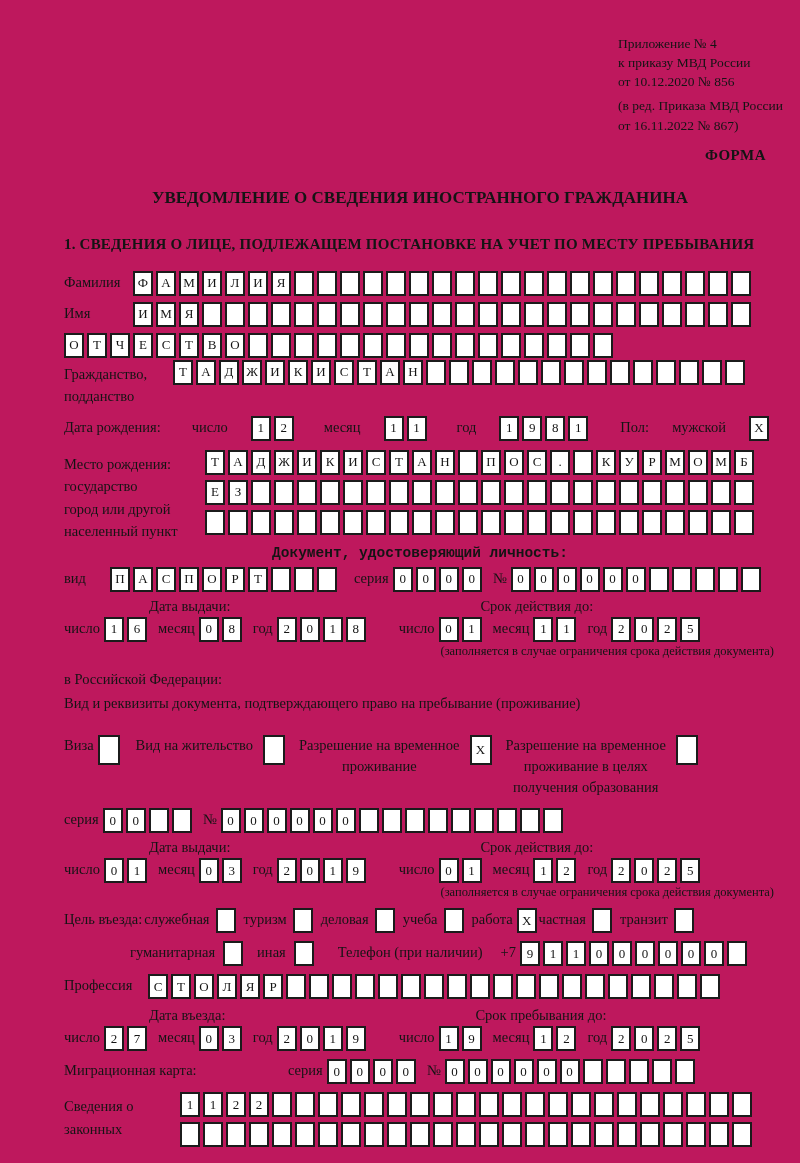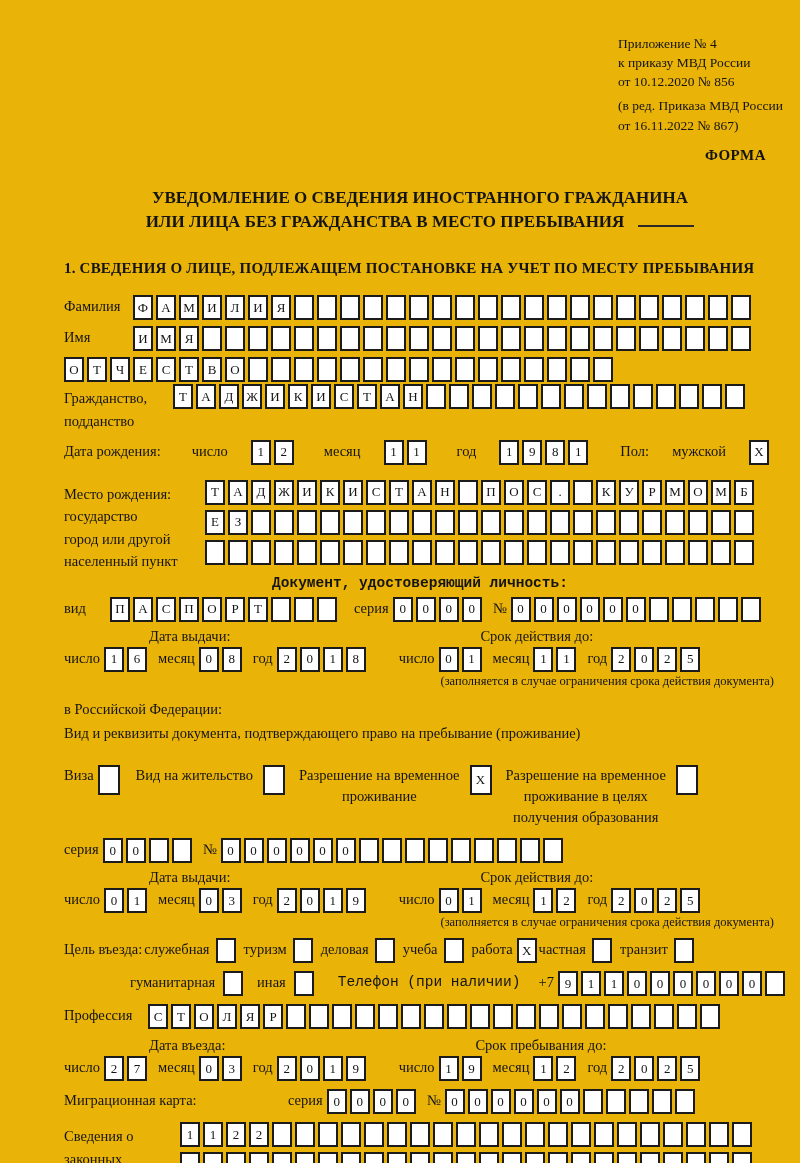--- a/index.html
+++ b/index.html
@@ -1,17 +1,17 @@
 <!DOCTYPE html>
 <html><head>
 <meta charset="utf-8">
 <style>
   html,body{margin:0;padding:0;background:#888;}
   .page{
-    width:800px;height:1163px;box-sizing:border-box;background:#eab308;
+    width:800px;height:1163px;box-sizing:border-box;background:#be185d;
     margin:0 auto;padding:34px 24px 16px 64px;
     font-family:"Liberation Serif","DejaVu Serif",serif;color:#141414;
     position:relative;overflow:hidden;
   }
   
   .hdr{margin-left:554px;font-size:13.5px;line-height:1.42;white-space:nowrap;}
   .hdr .amend{margin-top:5px;}
   .forma{text-align:right;padding-right:10px;font-weight:bold;font-size:15px;margin-top:12px;letter-spacing:.5px;}
   
   .title{margin-top:22px;text-align:center;font-weight:bold;font-size:17px;line-height:1.42;}
@@ -63,23 +63,20 @@
     <div>к приказу МВД России</div>
     <div>от 10.12.2020 № 856</div>
     <div class="amend">(в ред. Приказа МВД России</div>
     <div>от 16.11.2022 № 867)</div>
   </div>
 
   <div class="forma">ФОРМА</div>
 
   <div class="title">
     <div>УВЕДОМЛЕНИЕ О СВЕДЕНИЯ ИНОСТРАННОГО ГРАЖДАНИНА</div>
-    <div>
-      <span>ИЛИ ЛИЦА БЕЗ ГРАЖДАНСТВА В МЕСТО ПРЕБЫВАНИЯ</span><span class="blankline"></span>
-    </div>
   </div>
 
   <div class="sec-head">1. СВЕДЕНИЯ О ЛИЦЕ, ПОДЛЕЖАЩЕМ ПОСТАНОВКЕ НА УЧЕТ ПО МЕСТУ ПРЕБЫВАНИЯ</div>
 
   <div class="body">
 
     <div class="row">
       <span class="lab w69">Фамилия</span>
       <span class="cellrow">
           <span class="cell">Ф</span>
@@ -201,21 +198,21 @@
           <span class="cell"></span>
           <span class="cell"></span>
           <span class="cell"></span>
           <span class="cell"></span>
           <span class="cell"></span>
           <span class="cell"></span>
           <span class="cell"></span>
         </span>
     </div>
 
-    <div class="row" style="margin-bottom:15px;gap:19px;">
+    <div class="row" style="margin-bottom:9px;gap:19px;">
       <span class="dlab" style="width:106px;">Дата рождения:</span>
       <span class="dlab ml8">число</span>
       <span class="cellrow">
           <span class="cell">1</span>
           <span class="cell">2</span>
         </span>
       <span class="dlab ml8">месяц</span>
       <span class="cellrow">
           <span class="cell">1</span>
           <span class="cell">1</span>
@@ -521,21 +518,21 @@
       <span class="cbox"></span>
       <span class="dlab ml8">транзит</span>
       <span class="cbox"></span>
     </div>
 
     <div class="row" style="margin-bottom:8px;">
       <span class="dlab" style="margin-left:66px;">гуманитарная</span>
       <span class="cbox"></span>
       <span class="dlab ml14">иная</span>
       <span class="cbox"></span>
-      <span class="dlab" style="margin-left:24px;font-family:Liberation Mono, monospace;">Телефон (при наличии)</span>
+      <span class="dlab" style="margin-left:24px;">Телефон (при наличии)</span>
       <span class="dlab ml14">+7</span>
       <span class="cellrow">
           <span class="cell">9</span>
           <span class="cell">1</span>
           <span class="cell">1</span>
           <span class="cell">0</span>
           <span class="cell">0</span>
           <span class="cell">0</span>
           <span class="cell">0</span>
           <span class="cell">0</span>

